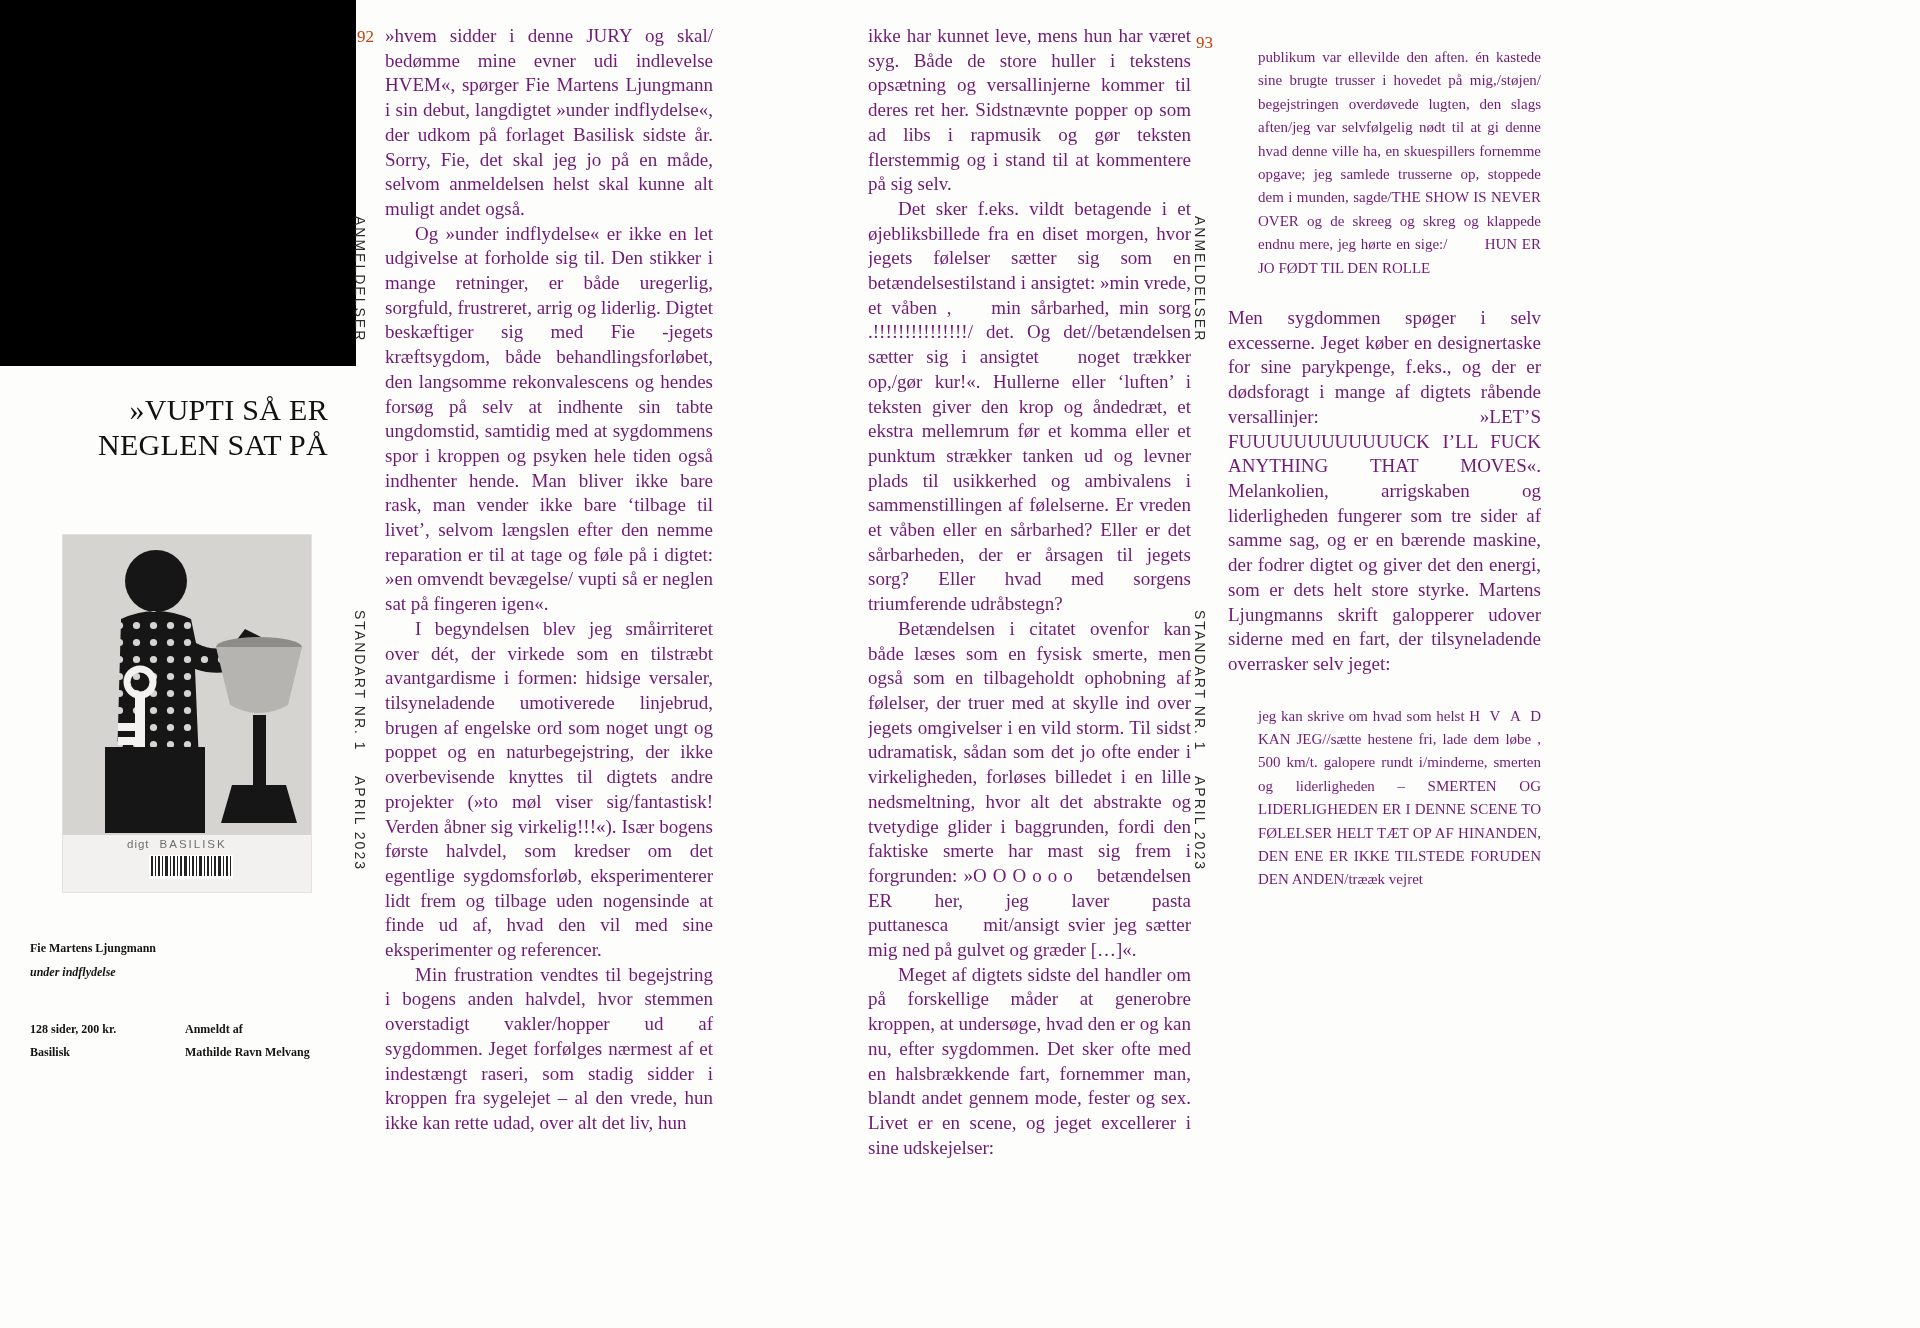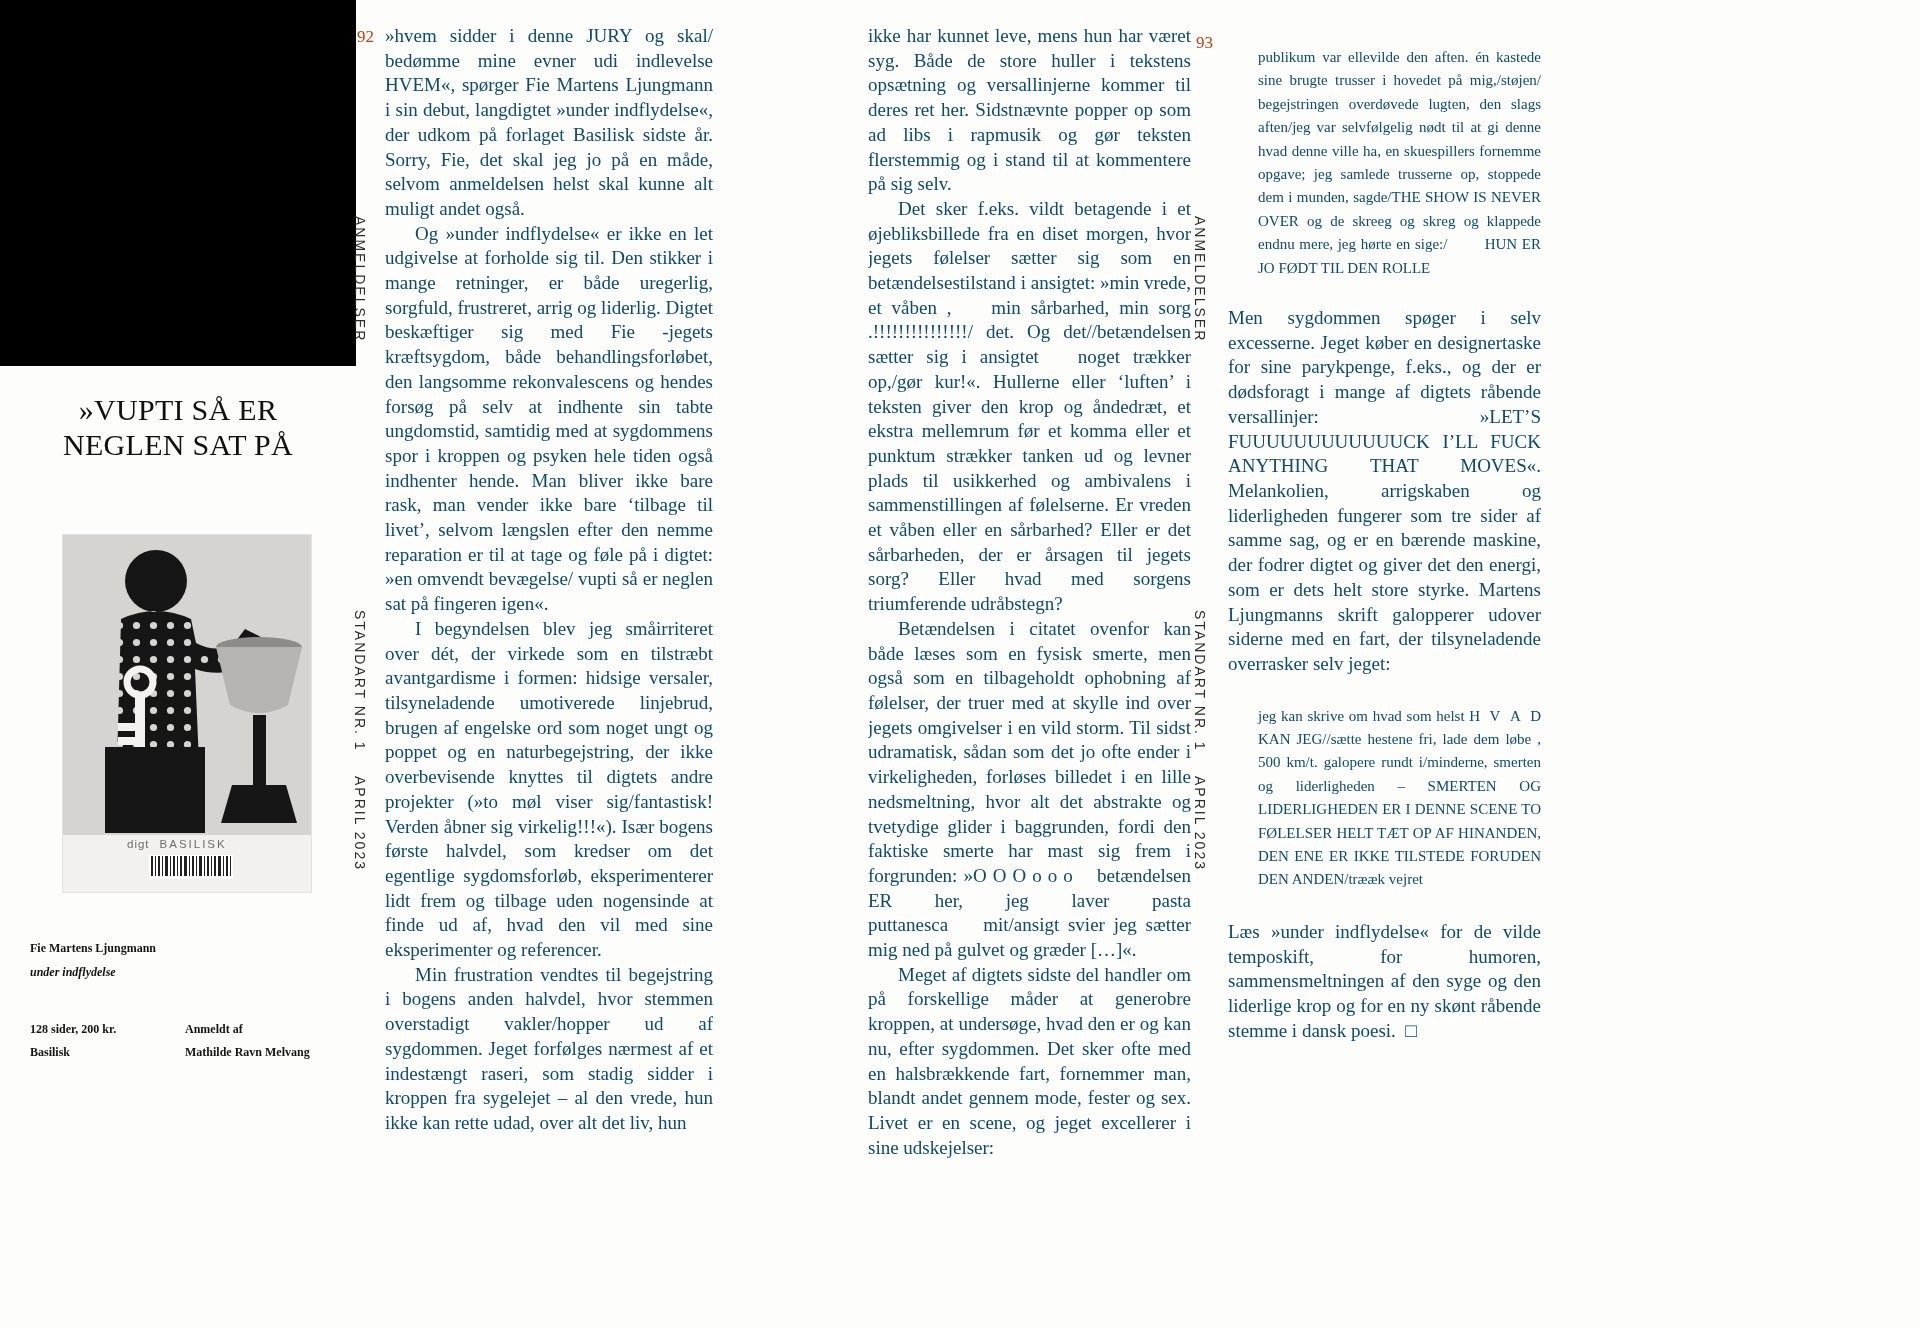--- a/index.html
+++ b/index.html
@@ -9,21 +9,21 @@
     font-family:"Liberation Serif", serif;
     color:#141414;
     overflow:hidden;
   }
   .spread { position:relative; width:1920px; height:1328px; background:#fdfdfc; }
 
   
   .black-block { position:absolute; left:0; top:0; width:356px; height:366px; background:#000; }
   .review-title {
     position:absolute; left:28px; top:392px; width:300px;
-    text-align:center; font-size:30px; line-height:1.18; font-weight:400;
+    text-align:right; font-size:30px; line-height:1.18; font-weight:400;
     letter-spacing:0.3px; color:#111;
   }
   .review-title span { display:block; }
 
   .cover { position:absolute; left:63px; top:535px; width:248px; height:357px; background:#f2f1ef; box-shadow:0 0 0 1px #e3e2e0; }
   .cover svg.art { display:block; }
   .cover-caption {
     position:absolute; left:64px; top:303px;
     font-family:"Liberation Sans", sans-serif; font-size:11.5px; color:#6f6d6a; letter-spacing:1px;
   }
@@ -49,21 +49,21 @@
   .v-left  { left:352px; }
   .v-right { left:1192px; }
   .v-sec  { top:216px; }
   .v-jrn  { top:610px; }
   .v-date { top:776px; }
 
   
   .text-col {
     position:absolute; font-size:19px; line-height:24.7px;
     text-align:justify; hyphens:auto; -webkit-hyphens:auto;
-    color:#0c4a6e;
+    color:#701a75;
   }
   .col-a { left:385px;  top:24px; width:328px; height:1300px; overflow:hidden; }
   .col-b { left:868px;  top:24px; width:323px; height:1300px; overflow:hidden; }
   .col-c { left:1228px; top:44px; width:313px; height:1280px; overflow:hidden; }
   .text-col p { text-indent:30px; }
   .text-col p.noindent { text-indent:0; }
   .quote {
     font-size:15px; line-height:23.4px; text-align:justify;
     margin:2px 0 26px 30px;
   }
@@ -176,16 +176,15 @@
     <p class="noindent">ikke har kunnet leve, mens hun har været syg. Både de store huller i tekstens opsætning og versallinjerne kommer til deres ret her. Sidstnævnte popper op som ad libs i rapmusik og gør teksten flerstemmig og i stand til at kommentere på sig selv.</p>
     <p>Det sker f.eks. vildt betagende i et øjebliksbillede fra en diset morgen, hvor jegets følelser sætter sig som en betændelsestilstand i ansigtet: »min vrede, et våben ,&nbsp;&nbsp;&nbsp;&nbsp;min sårbarhed, min sorg .!!!!!!!!!!!!!!!/ det. Og det//betændelsen sætter sig i ansigtet&nbsp;&nbsp;&nbsp;noget trækker op,/gør kur!«. Hullerne eller ‘luften’ i teksten giver den krop og åndedræt, et ekstra mellemrum før et komma eller et punktum strækker tanken ud og levner plads til usikkerhed og ambivalens i sammenstillingen af følelserne. Er vreden et våben eller en sårbarhed? Eller er det sårbarheden, der er årsagen til jegets sorg? Eller hvad med sorgens triumferende udråbstegn?</p>
     <p>Betændelsen i citatet ovenfor kan både læses som en fysisk smerte, men også som en tilbageholdt ophobning af følelser, der truer med at skylle ind over jegets omgivelser i en vild storm. Til sidst udramatisk, sådan som det jo ofte ender i virkeligheden, forløses billedet i en lille nedsmeltning, hvor alt det abstrakte og tvetydige glider i baggrunden, fordi den faktiske smerte har mast sig frem i forgrunden: »O O O o o o&nbsp;&nbsp;&nbsp;&nbsp;betændelsen ER her, jeg laver pasta puttanesca&nbsp;&nbsp;&nbsp;&nbsp;mit/ansigt svier jeg sætter mig ned på gulvet og græder […]«.</p>
     <p>Meget af digtets sidste del handler om på forskellige måder at generobre kroppen, at undersøge, hvad den er og kan nu, efter sygdommen. Det sker ofte med en halsbrækkende fart, fornemmer man, blandt andet gennem mode, fester og sex. Livet er en scene, og jeget excellerer i sine udskejelser:</p>
   </section>
 
   <section class="text-col col-c">
     <div class="quote q1">publikum var ellevilde den aften. én kastede sine brugte trusser i hovedet på mig,/støjen/ begejstringen overdøvede lugten, den slags aften/jeg var selvfølgelig nødt til at gi denne hvad denne ville ha, en skuespillers fornemme opgave; jeg samlede trusserne op, stoppede dem i munden, sagde/THE SHOW IS NEVER OVER og de skreeg og skreg og klappede endnu mere, jeg hørte en sige:/&nbsp;&nbsp;&nbsp;&nbsp;&nbsp;&nbsp;&nbsp;&nbsp;HUN ER JO FØDT TIL DEN ROLLE</div>
     <p class="noindent">Men sygdommen spøger i selv excesserne. Jeget køber en designertaske for sine parykpenge, f.eks., og der er dødsforagt i mange af digtets råbende versallinjer: »LET’S FUUUUUUUUUUUUCK I’LL FUCK ANYTHING THAT MOVES«. Melankolien, arrigskaben og liderligheden fungerer som tre sider af samme sag, og er en bærende maskine, der fodrer digtet og giver det den energi, som er dets helt store styrke. Martens Ljungmanns skrift galopperer udover siderne med en fart, der tilsyneladende overrasker selv jeget:</p>
     <div class="quote q2">jeg kan skrive om hvad som helst H&nbsp;&nbsp;V&nbsp;&nbsp;A&nbsp;&nbsp;D KAN JEG//sætte hestene fri, lade dem løbe , 500 km/t. galopere rundt i/minderne, smerten og liderligheden – SMERTEN OG LIDERLIGHEDEN ER I DENNE SCENE TO FØLELSER HELT TÆT OP AF HINANDEN, DEN ENE ER IKKE TILSTEDE FORUDEN DEN ANDEN/trææk vejret</div>
-    <p class="noindent final-para">Læs »under indflydelse« for de vilde temposkift, for humoren, sammensmeltningen af den syge og den liderlige krop og for en ny skønt råbende stemme i dansk poesi.&nbsp;&nbsp;□</p>
   </section>
 
 </main>
 
 </body></html>

